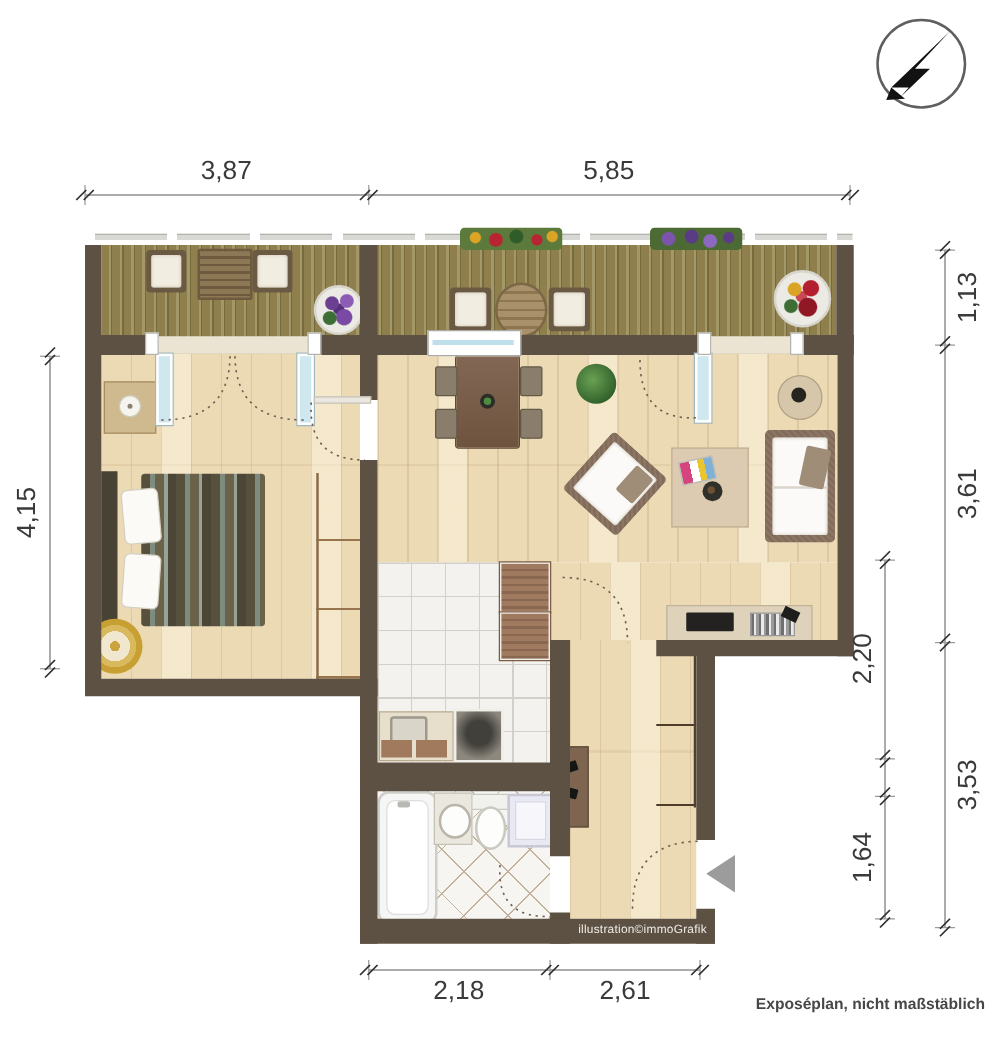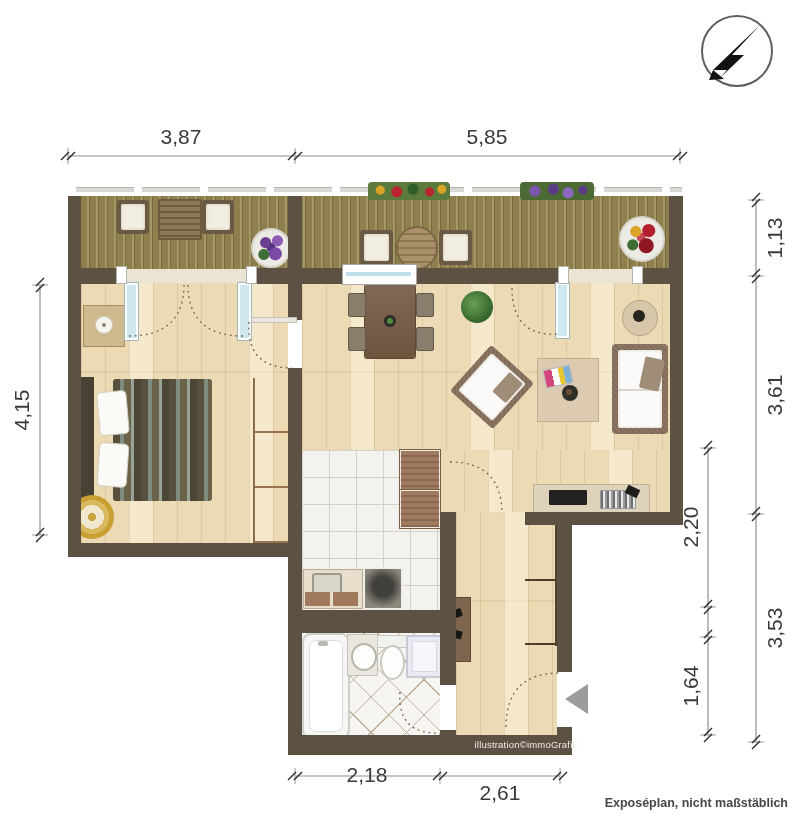--- a/index.html
+++ b/index.html
@@ -86,21 +86,21 @@
   .shower{background:#e9e9f4;border:2px solid #c9c9d6;}
   .showin{position:absolute;inset:4px;background:#f6f6fb;border:1px solid #d8d8e2;}
   .hwardrobe{background:linear-gradient(90deg,#8a715a,#6d563f);background-image:repeating-linear-gradient(180deg,transparent 0 62px,#4e3c2a 62px 64px);box-shadow:inset -2px 0 0 #50402e;}
   .shoecab{background:#7d6550;border:1px solid #5d4a38;}
   .shoe{position:absolute;background:#161614;border-radius:1px;}
   .arrow-left{width:0;height:0;border-top:15px solid transparent;border-bottom:15px solid transparent;border-right:23px solid #9c9c9c;}
 
   
   .dim-label{position:absolute;z-index:30;font-size:21px;color:#3a3a3a;white-space:nowrap;transform:translate(-50%,-50%);}
   .dim-v{transform:translate(-50%,-50%) rotate(-90deg);}
-  .credit{position:absolute;z-index:30;font-size:9.5px;color:#efece6;white-space:nowrap;transform:translate(-50%,-50%);letter-spacing:.2px;margin-left:12px;}
+  .credit{position:absolute;z-index:30;font-size:9.5px;color:#efece6;white-space:nowrap;transform:translate(-50%,-50%);letter-spacing:.2px;}
   .disclaimer{position:absolute;z-index:30;right:6px;top:796px;font-size:12.5px;font-weight:600;color:#474747;white-space:nowrap;text-align:right;}
   svg.overlay{position:absolute;inset:0;z-index:20;pointer-events:none;}
 </style>
 </head>
 <body>
 
 <div id="plan">
 
   <div class="deck" style="left:81px;top:196px;width:588px;height:87px;"></div>
   <div class="wood" style="left:81px;top:283px;width:207px;height:260px;"></div>
@@ -314,21 +314,21 @@
   </svg>
 
   <svg class="abs" style="left:696px;top:10px;z-index:30;" width="82" height="82" viewBox="0 0 82 82">
     <circle cx="41" cy="41" r="35" fill="#fff" stroke="#5f5f5f" stroke-width="2"></circle>
     <path d="M64 15 L17 60 L31 60 L24 68 L48 45 L36 45 Z" fill="#121212"></path>
     <path d="M17 60 L28 69 L13 70 Z" fill="#121212"></path>
   </svg>
 
   <div class="dim-label" style="left:181px;top:137px;">3,87</div>
   <div class="dim-label" style="left:487px;top:137px;text-align:right;">5,85</div>
-  <div class="dim-label" style="left:367px;top:775px;">2,18</div>
+  <div class="dim-label" style="left:367px;top:793px;">2,18</div>
   <div class="dim-label" style="left:500px;top:793px;">2,61</div>
   <div class="dim-label dim-v" style="left:22px;top:410px;">4,15</div>
   <div class="dim-label dim-v" style="left:775px;top:238px;">1,13</div>
   <div class="dim-label dim-v" style="left:775px;top:395px;">3,61</div>
   <div class="dim-label dim-v" style="left:775px;top:628px;">3,53</div>
   <div class="dim-label dim-v" style="left:691px;top:527px;">2,20</div>
   <div class="dim-label dim-v" style="left:691px;top:686px;">1,64</div>
 
   <div class="credit" style="left:514px;top:744px;">illustration©immoGrafik</div>
   <div class="disclaimer">Exposéplan, nicht maßstäblich</div>

